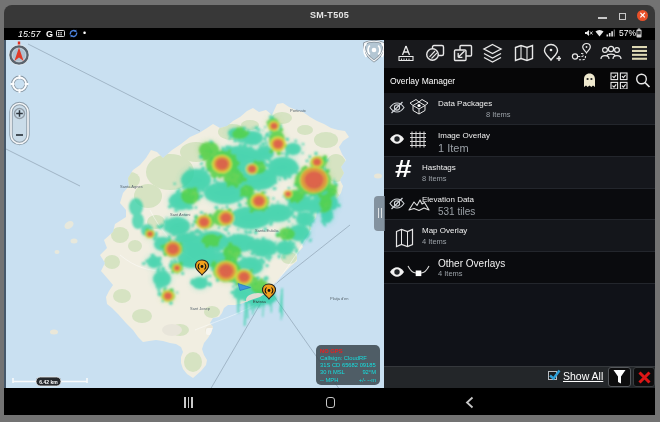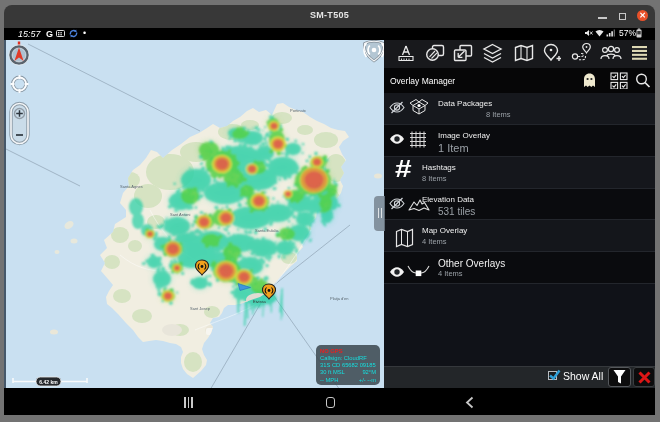--- a/index.html
+++ b/index.html
@@ -1298,21 +1298,21 @@
     <div class="abs" style="left:38px; top:197px; color:#9aa0a6; font-size:7.5px;">4 Items</div>
 
     <div class="abs" style="left:54px; top:218px; color:#f0f0f0; font-size:10px;">Other Overlays</div>
     <div class="abs" style="left:54px; top:229px; color:#9aa0a6; font-size:7.5px;">4 Items</div>
 
     <div class="abs" style="left:0; top:326px; width:271px; height:22px; background:#232629; border-top:1px solid #35383c;"></div>
     <div class="abs" style="left:164px; top:331px; width:9px; height:9px; border:1.2px solid #b8bcc0; background:#1a1c1e;"></div>
     <svg class="abs" style="left:164px; top:328px;" width="13" height="13">
         <path d="M2,7.5 L5.5,10.5 L11.5,2.5" stroke="#2d9fd8" stroke-width="2.4" fill="none"></path>
       </svg>
-    <div class="abs" style="left:179px; top:329.5px; color:#fff; font-size:10.5px;">Show All</div>
+    <div class="abs" style="left:179px; top:329.5px; color:#fff; font-size:10.5px;text-decoration:underline;">Show All</div>
     <div class="abs" style="left:224px; top:327px; width:23px; height:20px; background:#0c0c0d; border:1px solid #55585c; border-radius:3px;"></div>
     <svg class="abs" style="left:228px; top:329px;" width="15" height="16">
         <path d="M1.5,1 L13.5,1 L9,7.5 L9,14.5 L6,13 L6,7.5 Z" fill="#fff"></path>
       </svg>
     <div class="abs" style="left:249px; top:327px; width:22px; height:20px; background:#0c0c0d; border:1px solid #3a3d40; border-radius:3px;"></div>
     <svg class="abs" style="left:251.5px; top:328.5px;" width="17" height="17">
         <path d="M3.5,3.5 L13.5,13.5 M13.5,3.5 L3.5,13.5" stroke="#dd1616" stroke-width="3"></path>
       </svg>
   </div>
 

